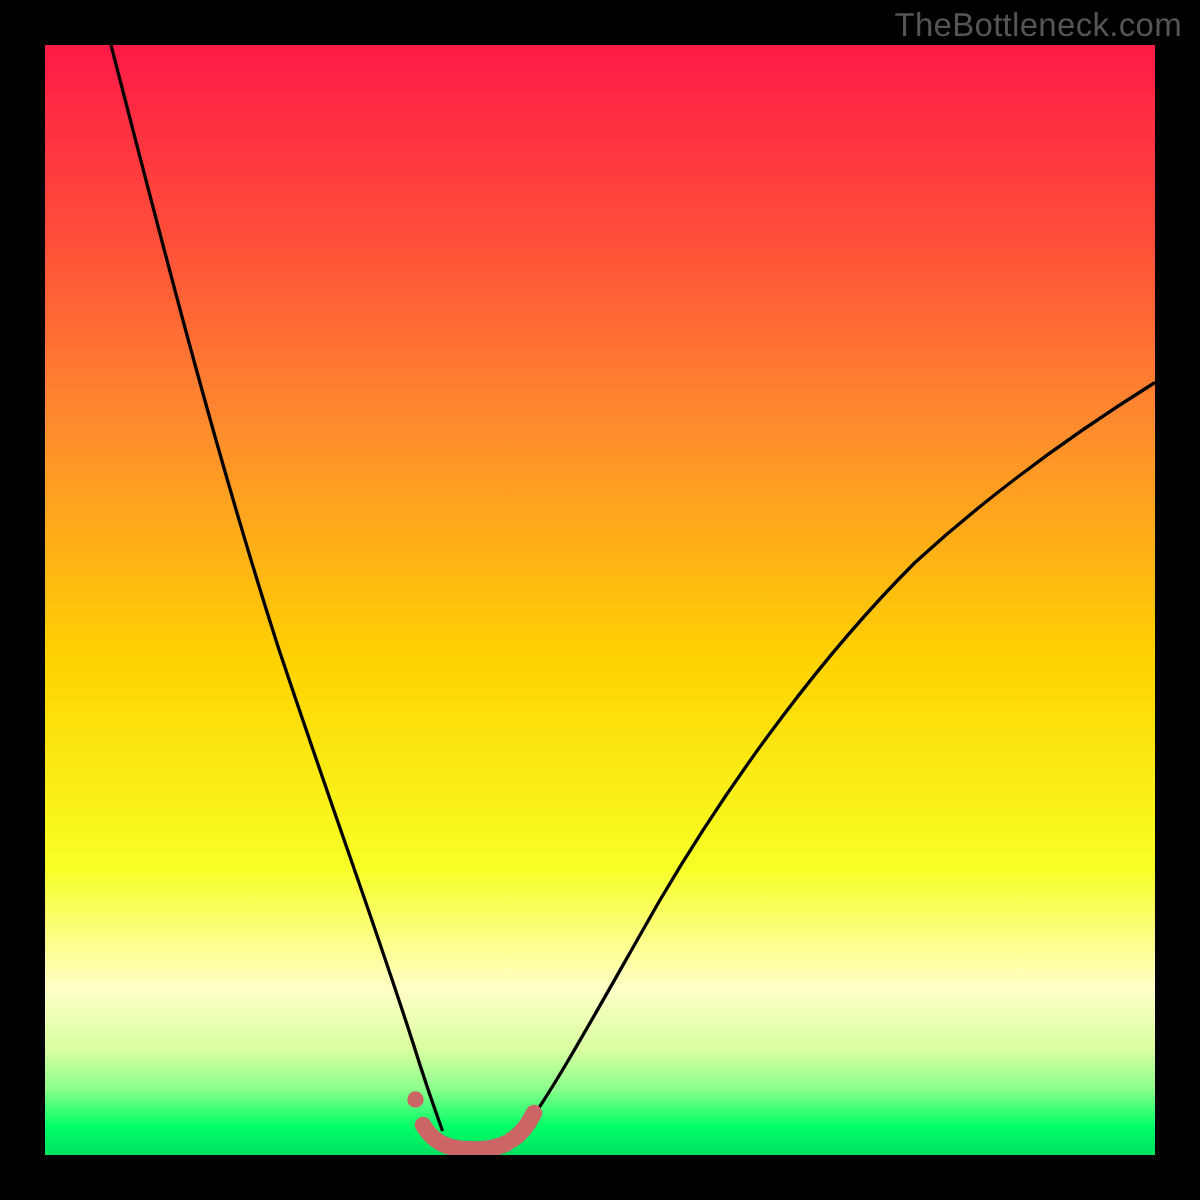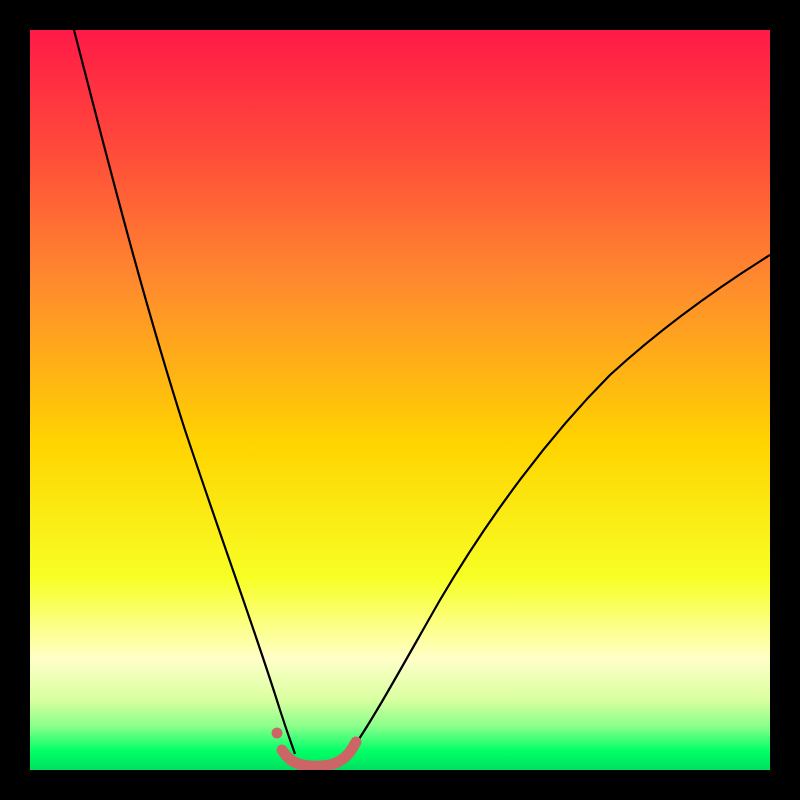--- a/index.html
+++ b/index.html
@@ -73,13 +73,14 @@
                C 640 290, 700 250, 740 225" fill="none" stroke="#000" stroke-width="2.2"></path>
 
       <g stroke="#cc6666" stroke-width="11" stroke-linecap="round" fill="none">
         <circle cx="247" cy="703" r="5.5" fill="#cc6666" stroke="none"></circle>
         <path d="M 252 720 C 258 730, 266 735, 278 736"></path>
         <path d="M 281 736 C 292 737, 300 736, 308 732"></path>
         <path d="M 311 730 C 318 726, 322 720, 326 712"></path>
       </g>
     </svg>
   </div>
+  <div class="watermark">TheBottleneck.com</div>
 </div>
 
 </body></html>

